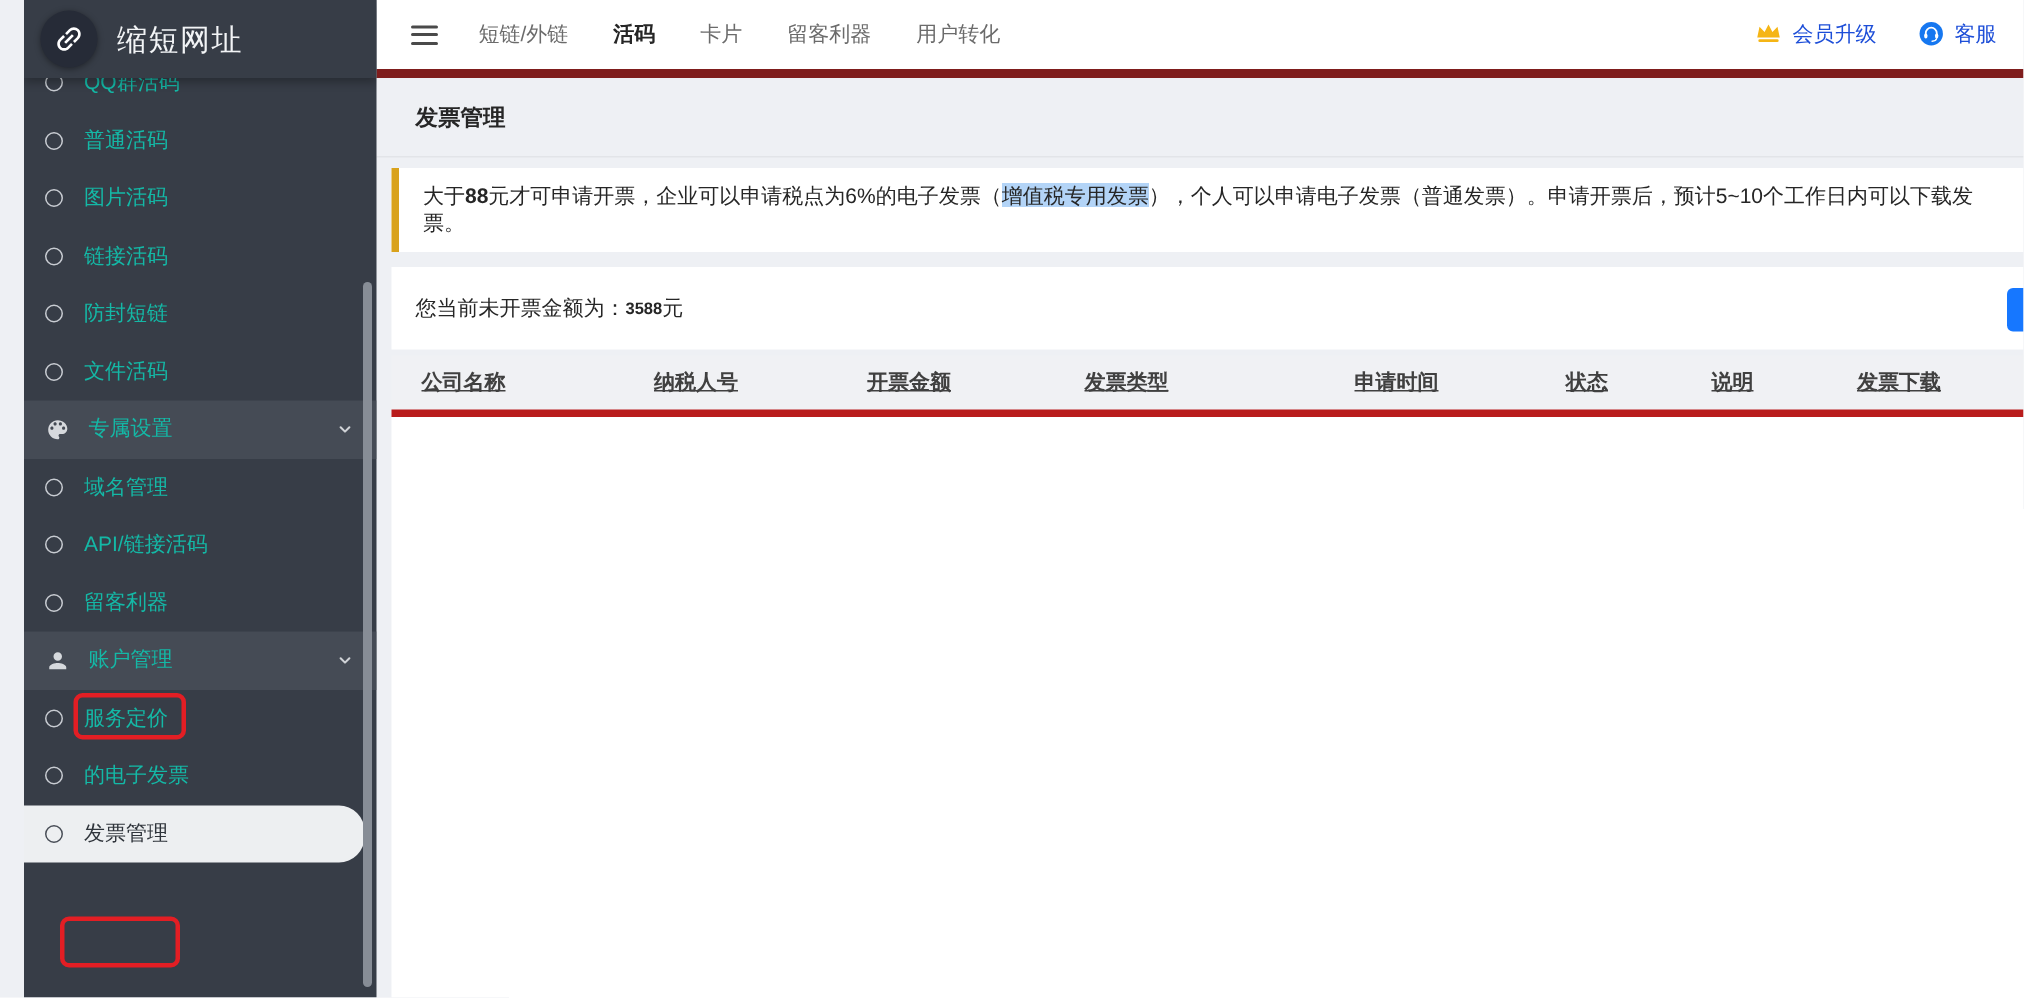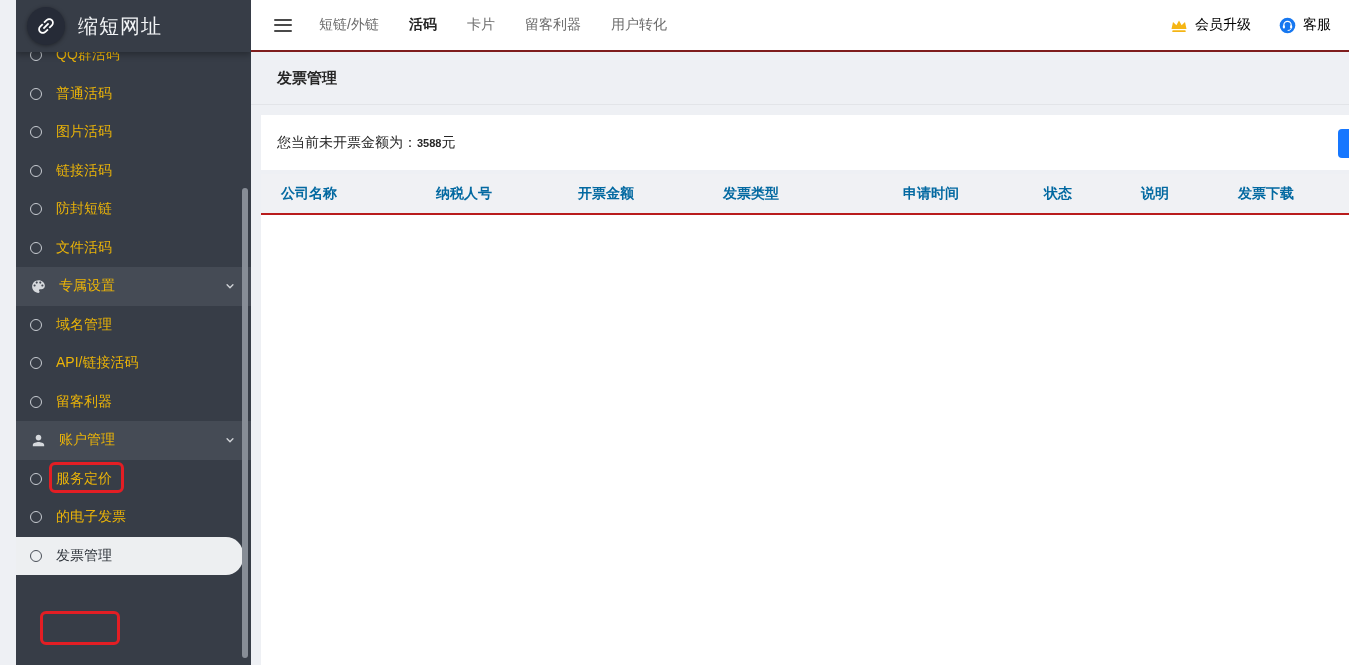--- a/index.html
+++ b/index.html
@@ -8,59 +8,59 @@
   .app { display:flex; width:1349px; height:665px; background:#eef0f4;padding-left:16px; }
 
   
   .sidebar { position:relative; width:235px; height:665px; background:var(--sidebar-bg,#373d47); flex:0 0 235px; overflow:hidden; }
   .sidebar-header { position:relative; z-index:3; height:52px; display:flex; align-items:center; gap:13px; padding-left:11px; background:var(--sidebar-bg,#373d47); box-shadow:0 3px 6px rgba(0,0,0,0.28); }
   .logo-circle { width:38px; height:38px; border-radius:50%; background:#262b37; display:flex; align-items:center; justify-content:center; box-shadow:0 1px 4px rgba(0,0,0,.4); }
   .logo-circle svg { transform:rotate(-45deg); }
   .logo-title { color:#f2f4f6; font-size:20px; letter-spacing:1px; }
 
   .menu { position:relative; z-index:1; margin-top:-16px; }
-  .menu-item { height:38.5px; display:flex; align-items:center; padding:0 14px; color:#eab308; cursor:pointer; }
+  .menu-item { height:38.5px; display:flex; align-items:center; padding:0 14px; color:#14b8a6; cursor:pointer; }
   .menu-item .circle { width:12px; height:12px; border:1px solid #c8ccd2; border-radius:50%; margin-right:14px; flex:0 0 12px; }
   .menu-item.parent { background:var(--sidebar-parent-bg,#454b55); }
   .menu-item.parent .p-icon { margin-right:12px; display:flex; }
   .menu-item.parent .chev { margin-left:auto; display:flex; }
   .menu-item.active { background:#edeff1; color:#2f343b; border-radius:0 17px 17px 0; margin-right:8px; }
   .menu-item.active .circle { border-color:#4a4f58; }
 
   .side-scrollbar { position:absolute; z-index:4; left:226px; top:188px; width:6px; height:470px; background:#878d96; border-radius:3px; }
 
   .annot { position:absolute; z-index:6; border:3px solid var(--annotation-red,#e31e24); border-radius:6px; pointer-events:none; }
   .annot.account { left:33px; top:462px; width:75px; height:31px; }
   .annot.invoice { left:24px; top:611px; width:80px; height:34px; }
 
   
   .main { flex:1; display:flex; flex-direction:column; background:#eef0f4; min-width:0; }
 
-  .topnav { height:52px; background:#fff; border-bottom:2px solid #7f1d1d; display:flex; align-items:center; padding:0 18px 0 23px; flex:0 0 52px; }
+  .topnav { height:52px; background:#fff; border-bottom:6px solid #7f1d1d; display:flex; align-items:center; padding:0 18px 0 23px; flex:0 0 52px; }
   .hamburger { width:18px; display:flex; flex-direction:column; gap:3.5px; cursor:pointer; margin-right:27px; }
   .hamburger span { height:2px; background:#4a4a4a; border-radius:1px; }
   .tabs { display:flex; gap:30px; }
   .tab { color:#6b6b6b; cursor:pointer; padding:4px 0; }
   .tab.active { color:#262626; font-weight:bold; }
   .nav-right { margin-left:auto; display:flex; align-items:center; gap:28px; }
-  .nav-action { display:flex; align-items:flex-end; gap:7px; color:#000000; cursor:pointer; }
+  .nav-action { display:flex; align-items:flex-start; gap:7px; color:#1d4ed8; cursor:pointer; }
 
   .page-title-bar { height:53px; flex:0 0 53px; display:flex; align-items:center; padding:0 26px; border-bottom:1px solid #e2e4e8; }
   .page-title { font-size:15px; font-weight:bold; color:#262626; }
 
   .notice { margin:7px 0 0 10px; height:56px; flex:0 0 56px; background:#fff; border-left:5px solid var(--notice-border,#d9a21b); display:flex; align-items:center; padding:0 16px; color:#262626; }
   .notice b { font-weight:bold; }
   .hl { background:var(--selection-highlight,#b3d4f7); }
 
   .amount-row { position:relative; margin:10px 0 0 10px; height:55px; flex:0 0 55px; background:#fff; display:flex; align-items:center; padding-left:16px; overflow:hidden; }
   .amount-label { color:#262626; }
   .amount-value { font-weight:bold; font-size:11px; }
   .btn-clipped { position:absolute; right:-53px; top:14px; width:64px; height:29px; background:var(--accent-blue,#1677ff); border:none; border-radius:4px; cursor:pointer; }
 
-  .table-header { margin:4px 0 0 10px; height:41px; flex:0 0 41px; background:#f0f1f4; border-bottom:2px solid #b91c1c; display:flex; align-items:center; padding-left:20px; font-weight:bold; color:#0369a1; }
+  .table-header { margin:4px 0 0 10px; height:41px; flex:0 0 41px; background:#f0f1f4; border-bottom:5px solid #b91c1c; display:flex; align-items:center; padding-left:20px; font-weight:bold; color:#404040;text-decoration:underline; }
   .th { flex:0 0 auto; }
   .th.c0{width:155px}.th.c1{width:142px}.th.c2{width:145px}.th.c3{width:180px}
   .th.c4{width:141px}.th.c5{width:97px}.th.c6{width:97px}.th.c7{flex:1}
   .table-body { flex:1; margin-left:10px; background:#fff; }
 
   svg { display:block; }
 </style>
 </head>
 <body>
 
@@ -201,20 +201,23 @@
           </span>
           <span>客服</span>
         </div>
       </div>
     </div>
 
     <div class="page-title-bar">
       <div class="page-title">发票管理</div>
     </div>
 
+    <div class="notice">
+      <div><span>大于</span><b>88</b><span>元才可申请开票，企业可以申请税点为6%的电子发票（</span><span class="hl">增值税专用发票</span><span>），个人可以申请电子发票（普通发票）。申请开票后，预计5~10个工作日内可以下载发票。</span></div>
+    </div>
 
     <div class="amount-row">
       <span class="amount-label">您当前未开票金额为：</span>
         <span class="amount-value">3588</span>
         <span>元</span>
       <button class="btn-clipped"></button>
     </div>
 
     <div class="table-header">
       <div class="th c0">公司名称</div>

